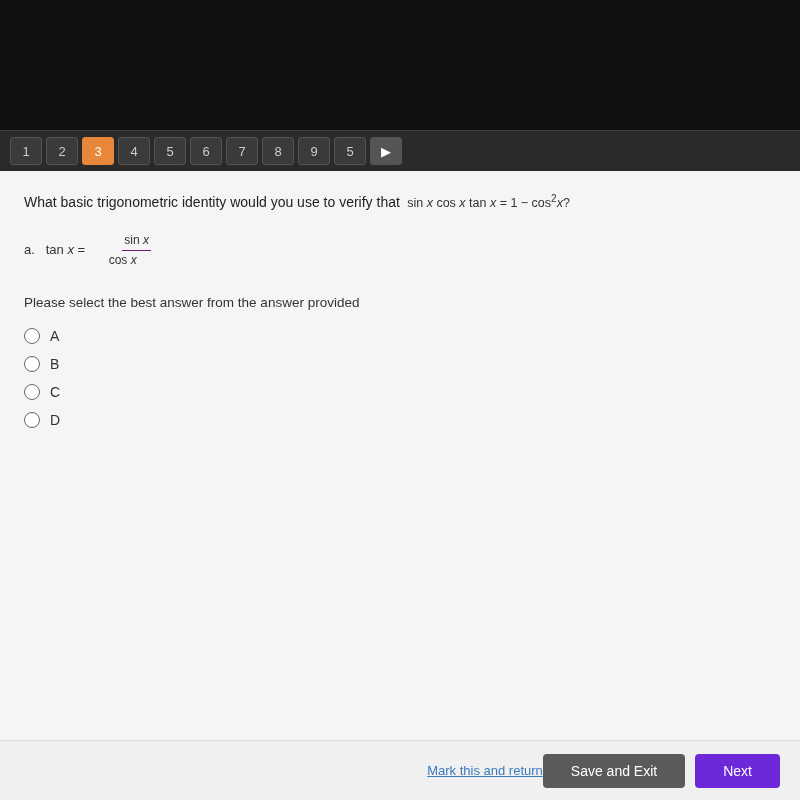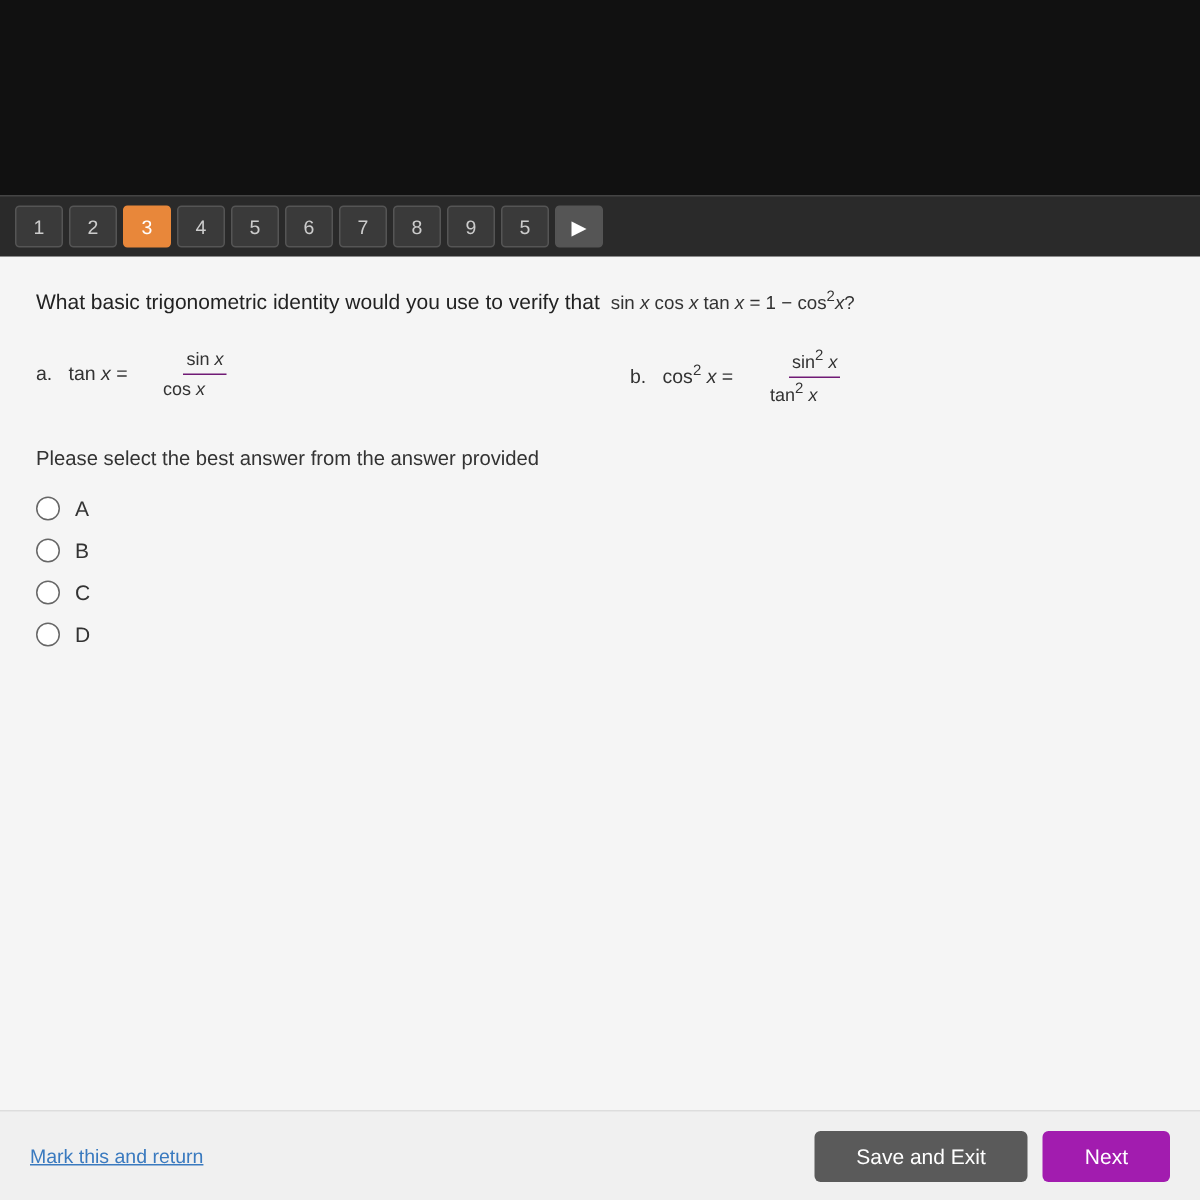--- a/index.html
+++ b/index.html
@@ -150,21 +150,21 @@
       font-size: 14px;
       color: #333;
     }
 
     .footer {
       background: #f0f0f0;
       border-top: 1px solid #ddd;
       padding: 14px 20px;
       display: flex;
       align-items: center;
-      justify-content: space-between;
+      justify-content: flex-end;
       flex-shrink: 0;
       height: 60px;
     }
 
     .mark-return-link {
       color: #3a7abf;
       font-size: 13px;
       text-decoration: underline;
       cursor: pointer;
     }
@@ -178,21 +178,21 @@
       background: #5a5a5a;
       color: white;
       border: none;
       border-radius: 4px;
       padding: 9px 28px;
       font-size: 14px;
       cursor: pointer;
     }
 
     .btn-next {
-      background: #a21caf;
+      background: #6d28d9;
       color: white;
       border: none;
       border-radius: 4px;
       padding: 9px 28px;
       font-size: 14px;
       cursor: pointer;
     }
 
     sup {
       font-size: 10px;
@@ -232,29 +232,20 @@
       <span class="choice-label">a.&nbsp;&nbsp; tan&nbsp;<i>x</i>&nbsp;=&nbsp;</span>
       <span class="math-expr">
         <span class="fraction">
           <span class="numerator">sin&nbsp;<i>x</i></span>
           <span class="denominator">cos&nbsp;<i>x</i></span>
         </span>
       </span>
     </div>
 
 
-    <div class="choice-item">
-      <span class="choice-label">b.&nbsp;&nbsp; cos<sup>2</sup>&nbsp;<i>x</i>&nbsp;=&nbsp;</span>
-      <span class="math-expr">
-        <span class="fraction">
-          <span class="numerator">sin<sup>2</sup>&nbsp;<i>x</i></span>
-          <span class="denominator">tan<sup>2</sup>&nbsp;<i>x</i></span>
-        </span>
-      </span>
-    </div>
 
   </div>
 
   <div class="instruction-text">Please select the best answer from the answer provided</div>
 
   <div class="radio-group">
     <label class="radio-item">
       <div class="radio-circle"></div>
       <span class="radio-item-label">A</span>
     </label>

